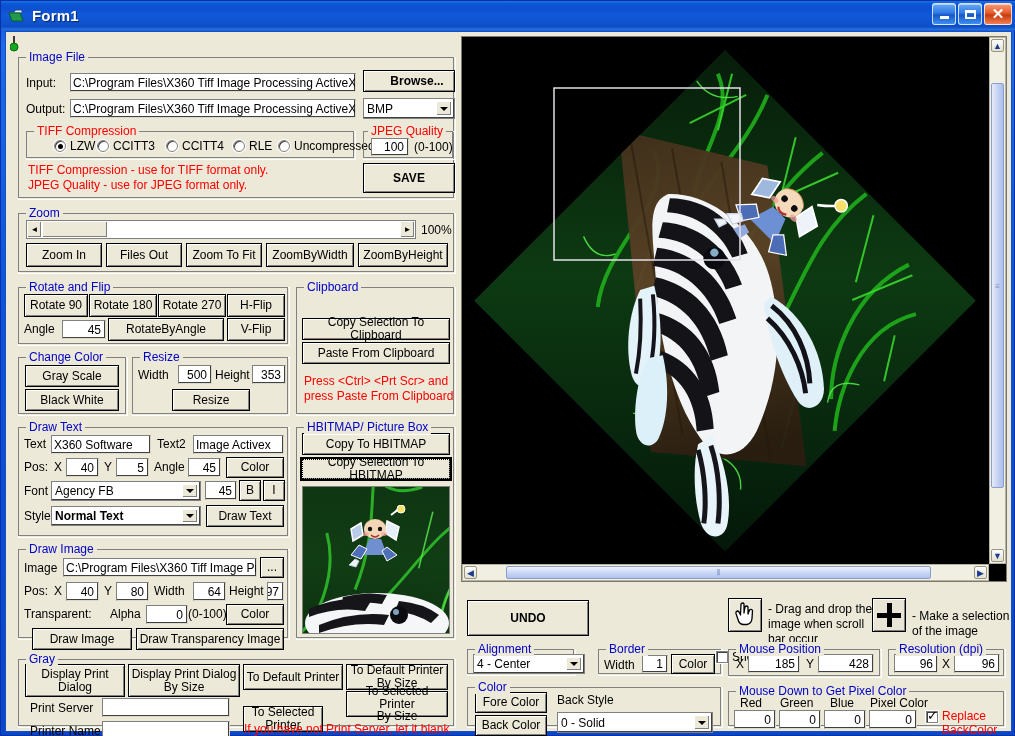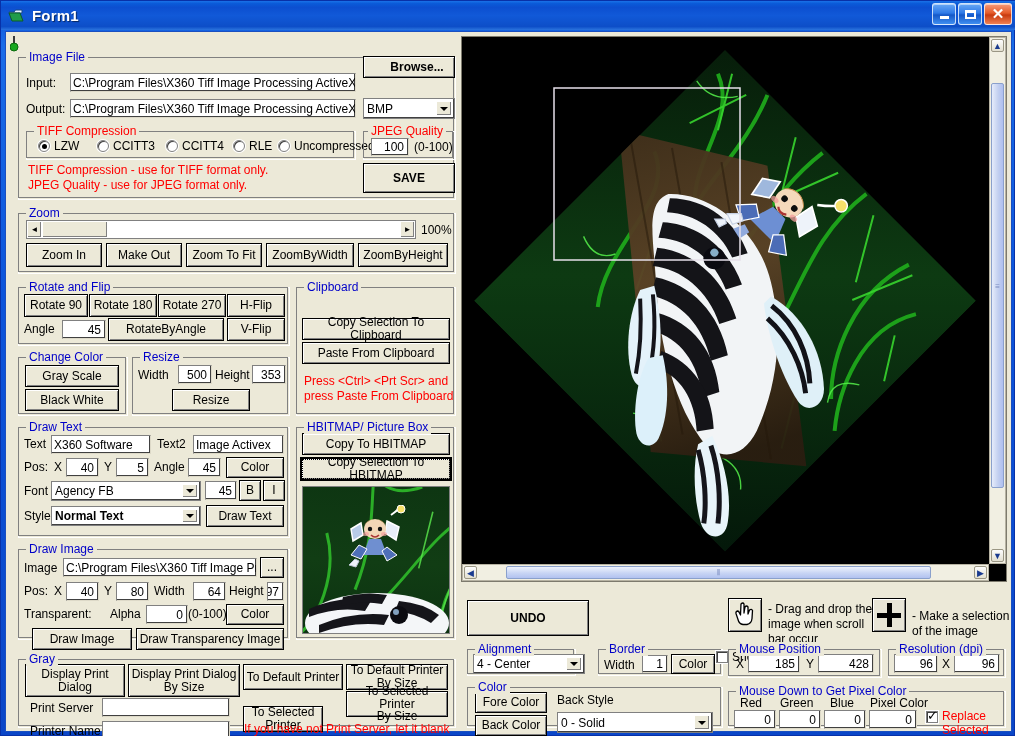--- a/index.html
+++ b/index.html
@@ -205,35 +205,35 @@
         <circle cx="4" cy="11" r="4" fill="#18a81e" stroke="#0a6a0c"></circle>
       </svg>
     </div>
 
     <div class="frame" style="left:12px;top:18px;width:438px;height:150px;">
       <div class="fbox"></div>
       <div class="flabel">Image File</div>
 
       <div class="lbl" style="left:8px;top:26px;">Input:</div>
       <div class="txt" style="left:52px;top:23px;width:286px;height:19px;">C:\Program Files\X360 Tiff Image Processing ActiveX Con</div>
-      <div class="btn bold" style="left:345px;top:6px;width:92px;height:22px;padding-left:16px;">Browse...</div>
+      <div class="btn bold" style="left:345px;top:20px;width:92px;height:22px;padding-left:16px;">Browse...</div>
 
       <div class="lbl" style="left:8px;top:52px;">Output:</div>
       <div class="txt" style="left:52px;top:49px;width:286px;height:19px;">C:\Program Files\X360 Tiff Image Processing ActiveX Con</div>
       <div class="combo" style="left:345px;top:48px;width:92px;height:21px;">
         <span>BMP</span>
         <span class="arrow">
             <i></i>
           </span>
       </div>
 
       <div class="frame red" style="left:8px;top:74px;width:330px;height:36px;">
         <div class="fbox"></div>
         <div class="flabel">TIFF Compression</div>
-        <div class="radio on" style="left:12px;top:15px;">
+        <div class="radio on" style="left:28px;top:15px;">
           <span class="dot"></span>
           <span>LZW</span>
         </div>
         <div class="radio" style="left:71px;top:15px;">
           <span class="dot"></span>
           <span>CCITT3</span>
         </div>
         <div class="radio" style="left:140px;top:15px;">
           <span class="dot"></span>
           <span>CCITT4</span>
@@ -272,21 +272,21 @@
         <div class="thumbtrack">
           <div class="thumb"></div>
         </div>
         <div class="ar">
           <span style="font-size:8px;line-height:1;">►</span>
         </div>
       </div>
       <div class="lbl" style="left:403px;top:17px;">100%</div>
 
       <div class="btn" style="left:8px;top:37px;width:76px;height:24px;">Zoom In</div>
-      <div class="btn" style="left:88px;top:37px;width:76px;height:24px;">Make Out</div>
+      <div class="btn" style="left:88px;top:37px;width:76px;height:24px;">Files Out</div>
       <div class="btn" style="left:168px;top:37px;width:76px;height:24px;">Zoom To Fit</div>
       <div class="btn" style="left:248px;top:37px;width:88px;height:24px;">ZoomByWidth</div>
       <div class="btn" style="left:340px;top:37px;width:90px;height:24px;">ZoomByHeight</div>
     </div>
 
     <div class="frame" style="left:12px;top:248px;width:272px;height:66px;">
       <div class="fbox"></div>
       <div class="flabel">Rotate and Flip</div>
       <div class="btn" style="left:6px;top:14px;width:64px;height:23px;">Rotate 90</div>
       <div class="btn" style="left:71px;top:14px;width:68px;height:23px;">Rotate 180</div>
@@ -696,18 +696,18 @@
       <div class="txt r" style="left:6px;top:26px;width:42px;height:19px;">0</div>
       <div class="lbl" style="left:52px;top:12px;">Green</div>
       <div class="txt r" style="left:51px;top:26px;width:42px;height:19px;">0</div>
       <div class="lbl" style="left:102px;top:12px;">Blue</div>
       <div class="txt r" style="left:96px;top:26px;width:42px;height:19px;">0</div>
       <div class="lbl" style="left:142px;top:12px;">Pixel Color</div>
       <div class="txt r" style="left:141px;top:26px;width:48px;height:19px;">0</div>
       <div class="chk on" style="left:198px;top:25px;align-items:flex-start;">
         <span class="box" style="margin-top:2px;"></span>
         <span class="lbl red" style="position:static;white-space:pre-line;line-height:14px;">Replace
-Selected</span>
+BackColor</span>
       </div>
     </div>
 
   </div>
 </div>
 
 </body></html>

